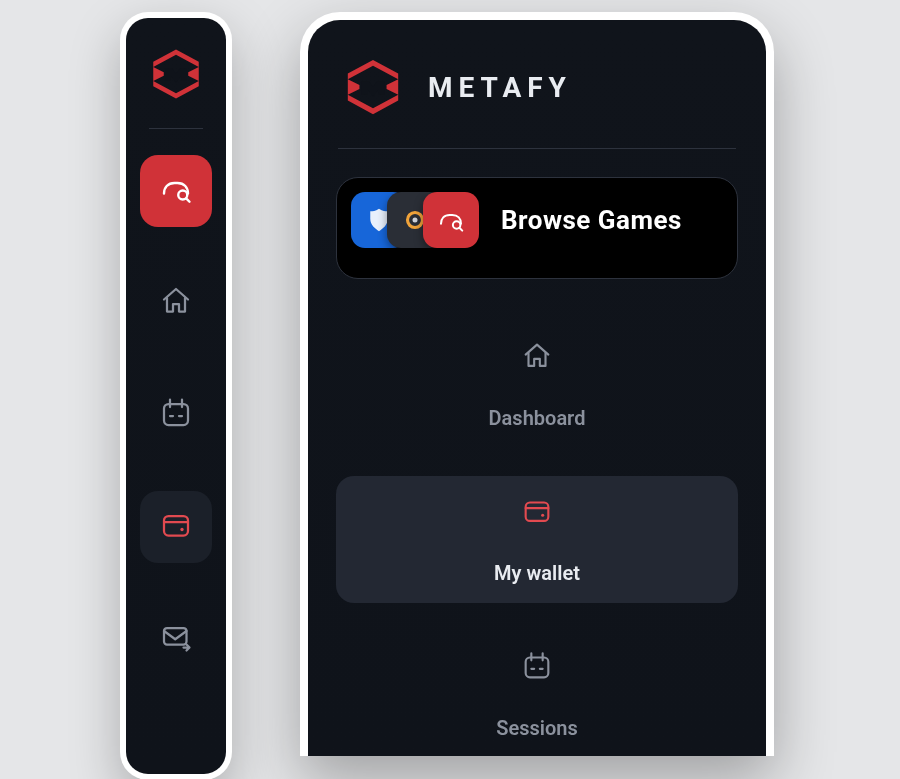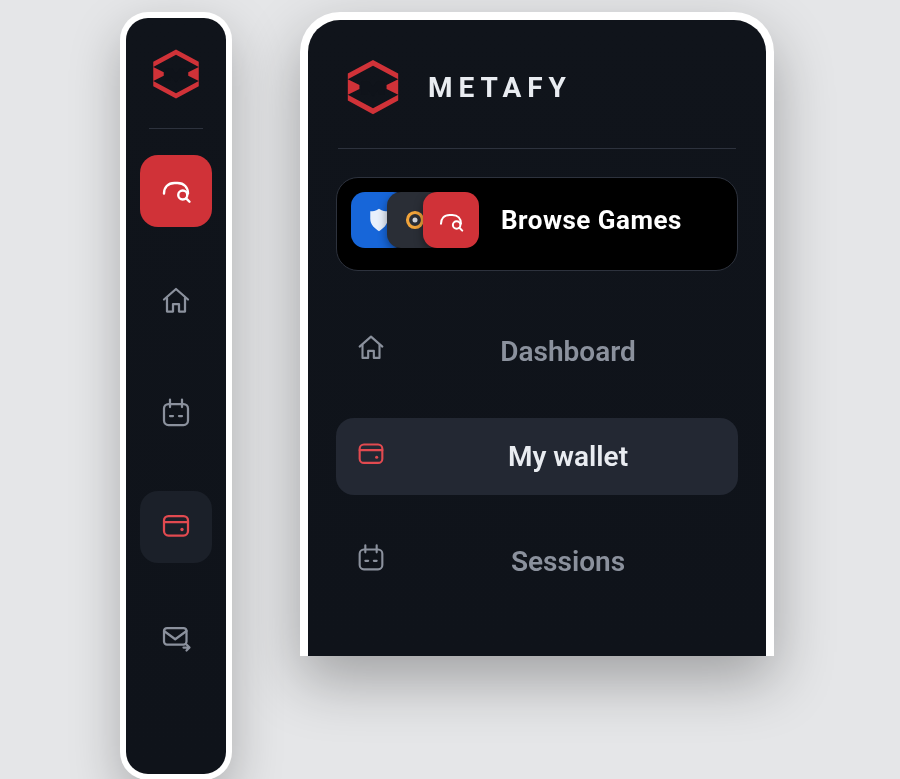--- a/index.html
+++ b/index.html
@@ -53,68 +53,67 @@
   .rail-btn svg{width:36px;height:36px}
   .rail-btn.accent{background:var(--accent); border-radius:18px}
   .rail-btn.muted svg{stroke:var(--muted)}
   .rail-btn.active{background:var(--panel-2)}
   .rail-btn.active svg{stroke:#e24a50}
 
   
   .panel{
     position:absolute;
     left:300px; top:12px;
-    width:474px; height:644px;
+    width:474px; height:744px;
     border-top-left-radius:40px;border-top-right-radius:40px;
     background:var(--white);
     box-shadow:0 24px 60px rgba(0,0,0,.3);
     overflow:hidden;
-    text-align:center;
   }
   .panel-inner{
     position:absolute; inset:8px 8px 0 8px;
     background:linear-gradient(#10141b,#0f131a);
     border-top-left-radius:32px;border-top-right-radius:32px;
     padding:36px 28px 0 28px;
   }
   .brand{display:flex;align-items:center;gap:24px;margin-left:6px}
   .logo-lg{width:62px;height:62px}
   .brand-name{
     color:var(--text);font-size:28px;font-weight:700;letter-spacing:6px;
   }
   .panel-divider{height:1px;background:var(--stroke);margin:30px 2px 28px 2px}
 
   
   .browse{
     background:#000;
     border:1px solid var(--stroke);
     border-radius:22px;
-    padding:14px 22px 22px 14px;
+    padding:14px 22px 30px 14px;
     display:flex;align-items:center;gap:22px;
     cursor:pointer;
   }
   .game-stack{position:relative;width:128px;height:56px}
   .chip{
     position:absolute;top:0;width:56px;height:56px;border-radius:14px;
     display:flex;align-items:center;justify-content:center;
     box-shadow:0 4px 10px rgba(0,0,0,.4);
   }
   .chip.c1{left:0;background:#1766d9}
   .chip.c2{left:36px;background:#2a2e36}
   .chip.c3{left:72px;background:var(--accent)}
   .chip svg{width:30px;height:30px}
   .browse-label{color:var(--white);font-size:26px;font-weight:700;letter-spacing:.5px}
 
   
   .nav{margin-top:42px}
   .nav-item{
     display:flex;align-items:center;gap:28px;
     padding:18px 18px;border-radius:18px;
-    color:var(--muted);font-size:28px;font-weight:600;
-    margin-bottom:28px;cursor:pointer;
+    color:var(--muted);font-size:20px;font-weight:600;
+    margin-bottom:28px;cursor:pointer;flex-direction:column;
   }
   .nav-item svg{width:34px;height:34px;stroke:var(--muted);flex:0 0 34px}
   .nav-item.active{background:var(--panel-3);color:var(--text)}
   .nav-item.active svg{stroke:#e24a50}
   .nav-item .lbl{flex:1}
 
 </style>
 </head>
 <body>
 

